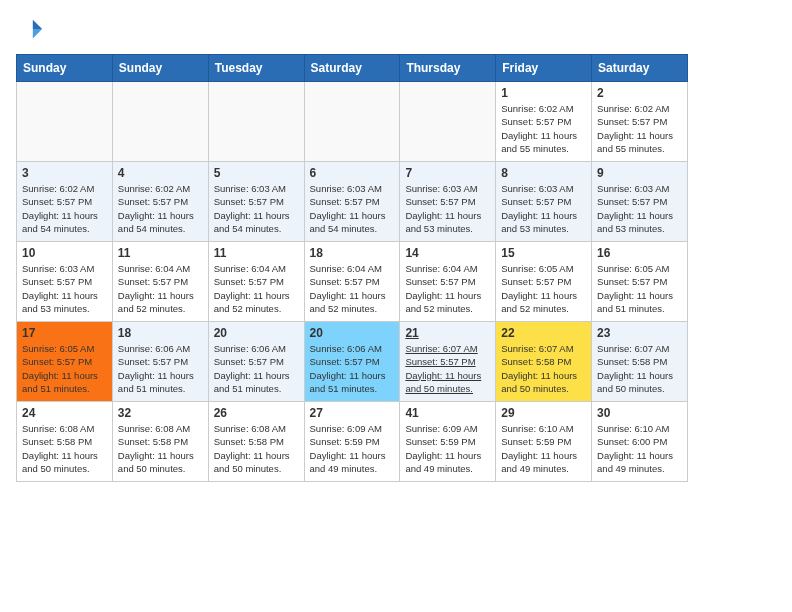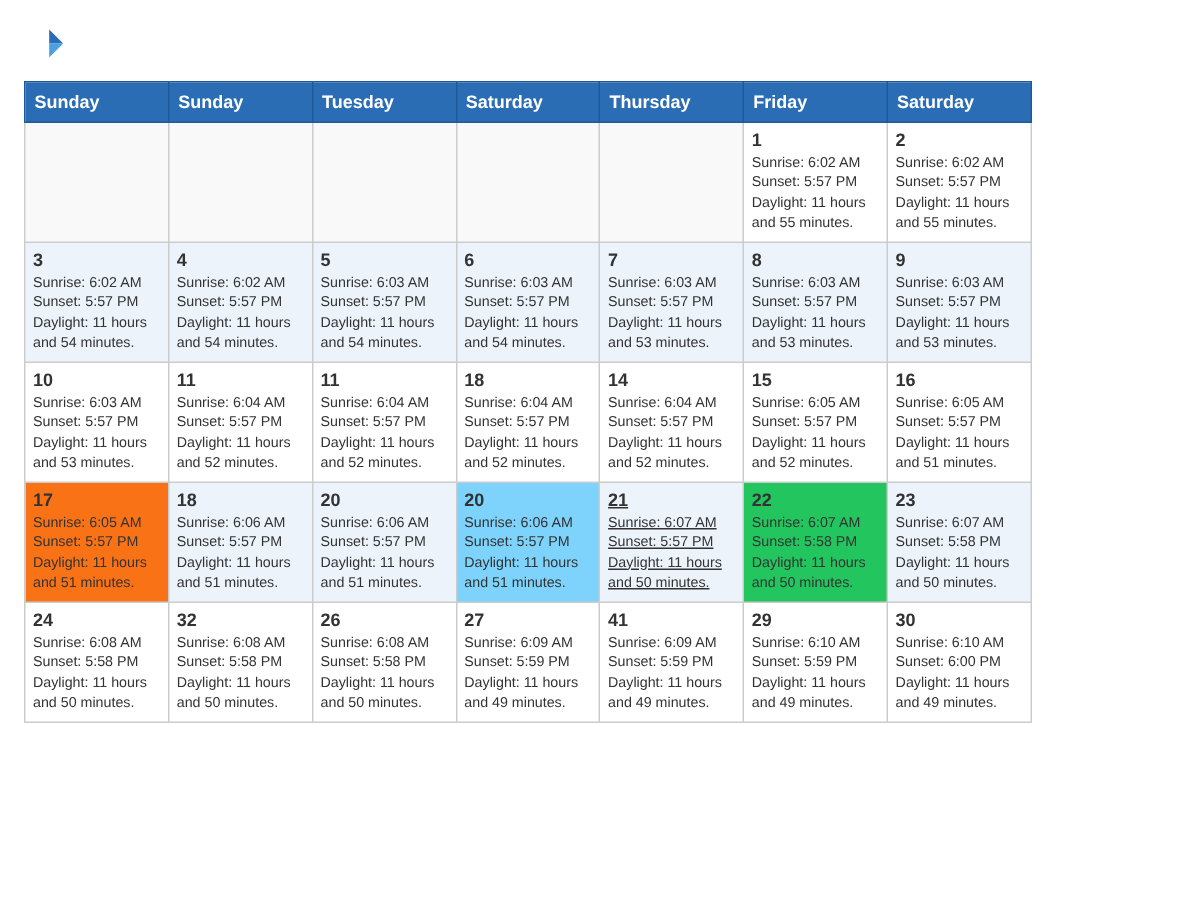--- a/index.html
+++ b/index.html
@@ -261,21 +261,21 @@
             <div class="day-info" style="white-space: pre-line;">Sunrise: 6:06 AM
 Sunset: 5:57 PM
 Daylight: 11 hours and 51 minutes.</div>
           </td>
           <td style="background: rgb(237, 243, 251); text-decoration: underline;">
             <span class="day-number">21</span>
             <div class="day-info" style="white-space: pre-line;">Sunrise: 6:07 AM
 Sunset: 5:57 PM
 Daylight: 11 hours and 50 minutes.</div>
           </td>
-          <td style="background: #22c55e;">
+          <td style="background: #fde047;">
             <span class="day-number">22</span>
             <div class="day-info" style="white-space: pre-line;">Sunrise: 6:07 AM
 Sunset: 5:58 PM
 Daylight: 11 hours and 50 minutes.</div>
           </td>
           <td style="background: rgb(237, 243, 251);">
             <span class="day-number">23</span>
             <div class="day-info" style="white-space: pre-line;">Sunrise: 6:07 AM
 Sunset: 5:58 PM
 Daylight: 11 hours and 50 minutes.</div>

